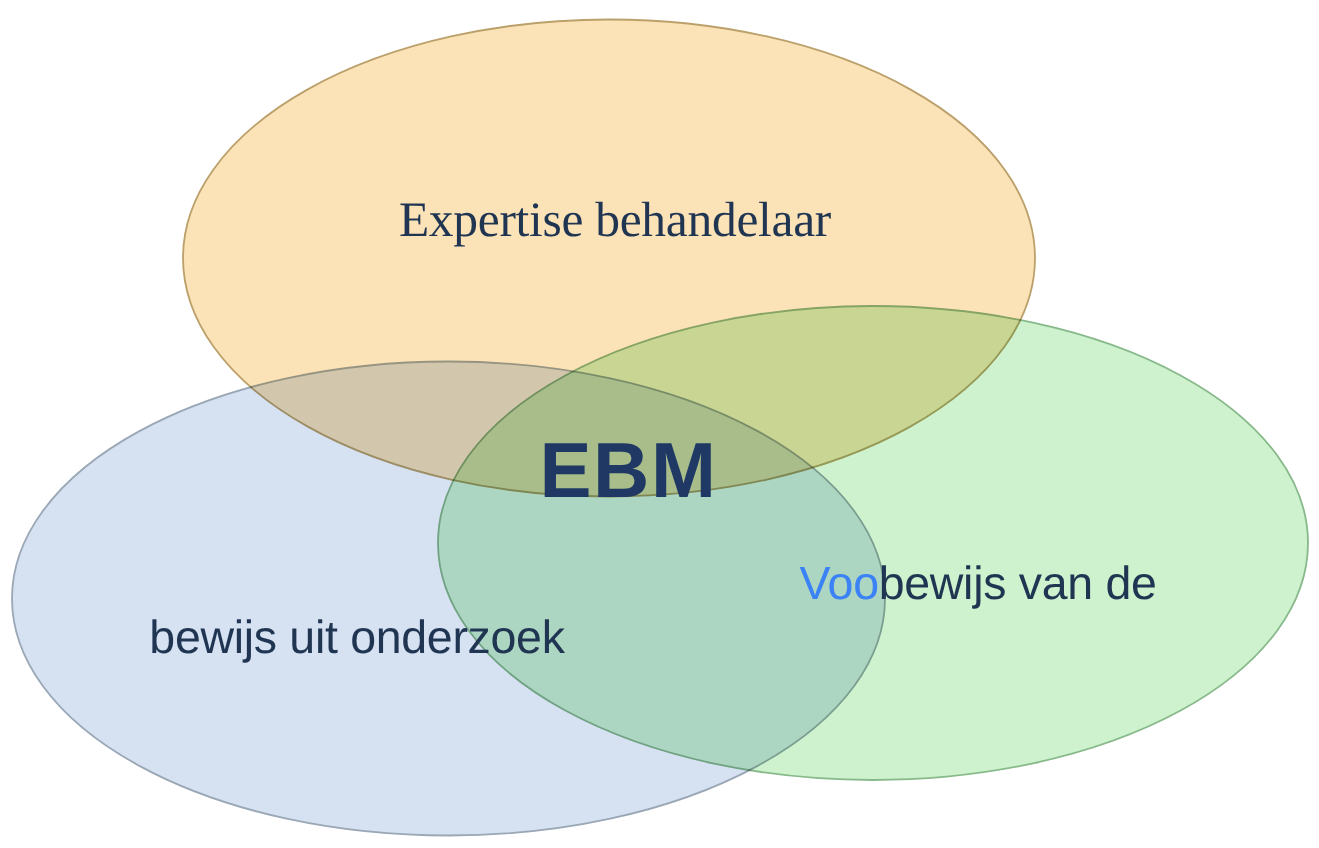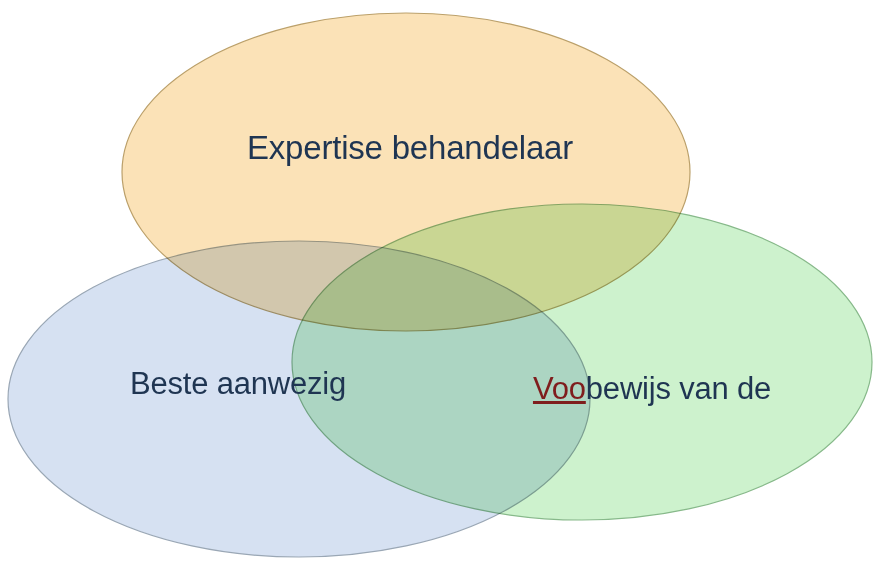--- a/index.html
+++ b/index.html
@@ -38,20 +38,21 @@
     white-space: pre-line;
     line-height: 1.32;
     letter-spacing: -0.2px;
     pointer-events: none;
   }
   #label-top {
     left: 150px;
     top: 126px;
     width: 520px;
     font-size: 33px;
+    font-family: Liberation Serif, serif;
   }
   #label-bottom-left {
     left: 38px;
     top: 364px;
     width: 400px;
     font-size: 31px;
   }
   #label-bottom-right {
     left: 492px;
     top: 364px;
@@ -63,35 +64,35 @@
     left: 319px;
     top: 280px;
     width: 200px;
     font-size: 52px;
     font-weight: 700;
     color: #1f3864;
     letter-spacing: 1px;
   }
   
   .faded-prefix {
-    color: #7f1d1d;
-    text-decoration: underline;
+    color: #3b82f6;
   }
 </style>
 </head>
 <body>
 
 <div id="venn-diagram" style="background: rgb(255, 255, 255);">
 
   <svg id="venn-svg" viewBox="0 0 879 565" aria-hidden="true">
     <ellipse class="ellipse-shape" id="ellipse-expertise" cx="406" cy="172" rx="284" ry="159" fill="#fbe2b7" stroke="#bba06a" stroke-width="1.2"></ellipse>
     <ellipse class="ellipse-shape" id="ellipse-voorkeur" cx="582" cy="362" rx="290" ry="158" fill="#cdf2cd" stroke="#87b98a" stroke-width="1.2"></ellipse>
     <ellipse class="ellipse-shape" id="ellipse-bewijs" cx="299" cy="399" rx="291" ry="158" fill="#d6e1f2" stroke="#9aa7b5" stroke-width="1.2"></ellipse>
   </svg>
 
   <div class="venn-label" id="label-top">Expertise behandelaar</div>
 
-  <div class="venn-label" id="label-bottom-left"><span>Beste aanwezig</span><br></div>
+  <div class="venn-label" id="label-bottom-left"><br><span>bewijs uit onderzoek</span></div>
 
   <div class="venn-label" id="label-bottom-right"><span class="faded-prefix">Voo</span><span>bewijs van de</span><br></div>
 
+  <div class="venn-label" id="label-center">EBM</div>
 
 </div>
 
 </body></html>

